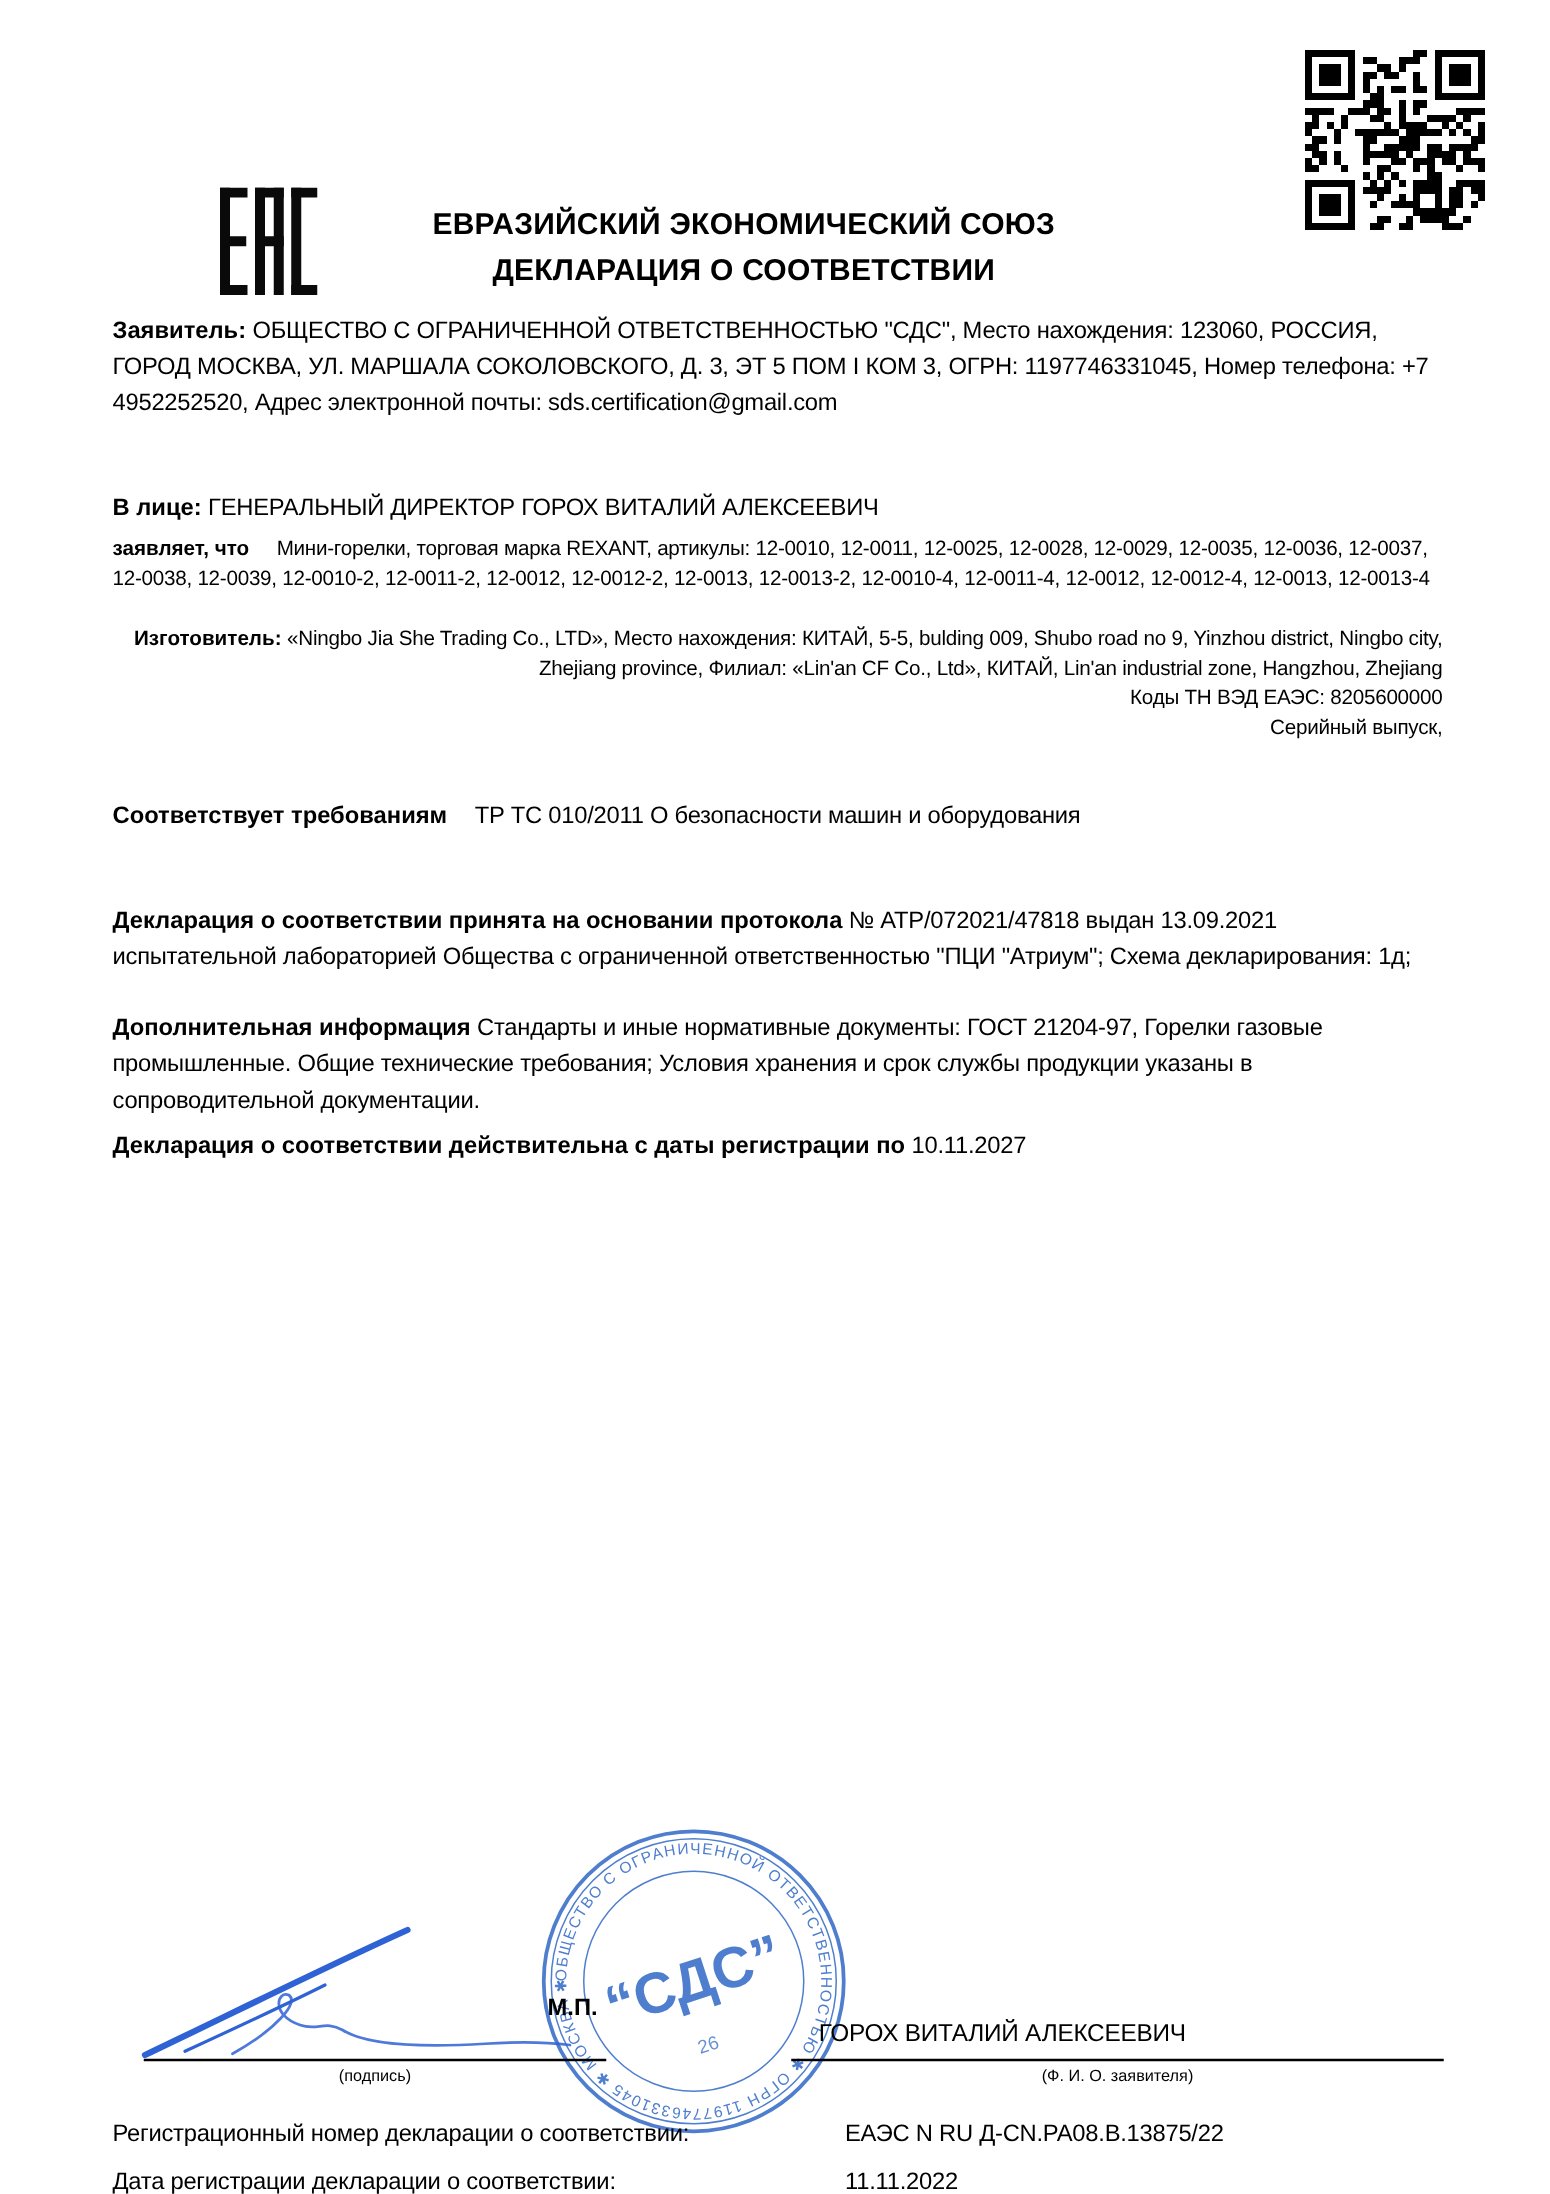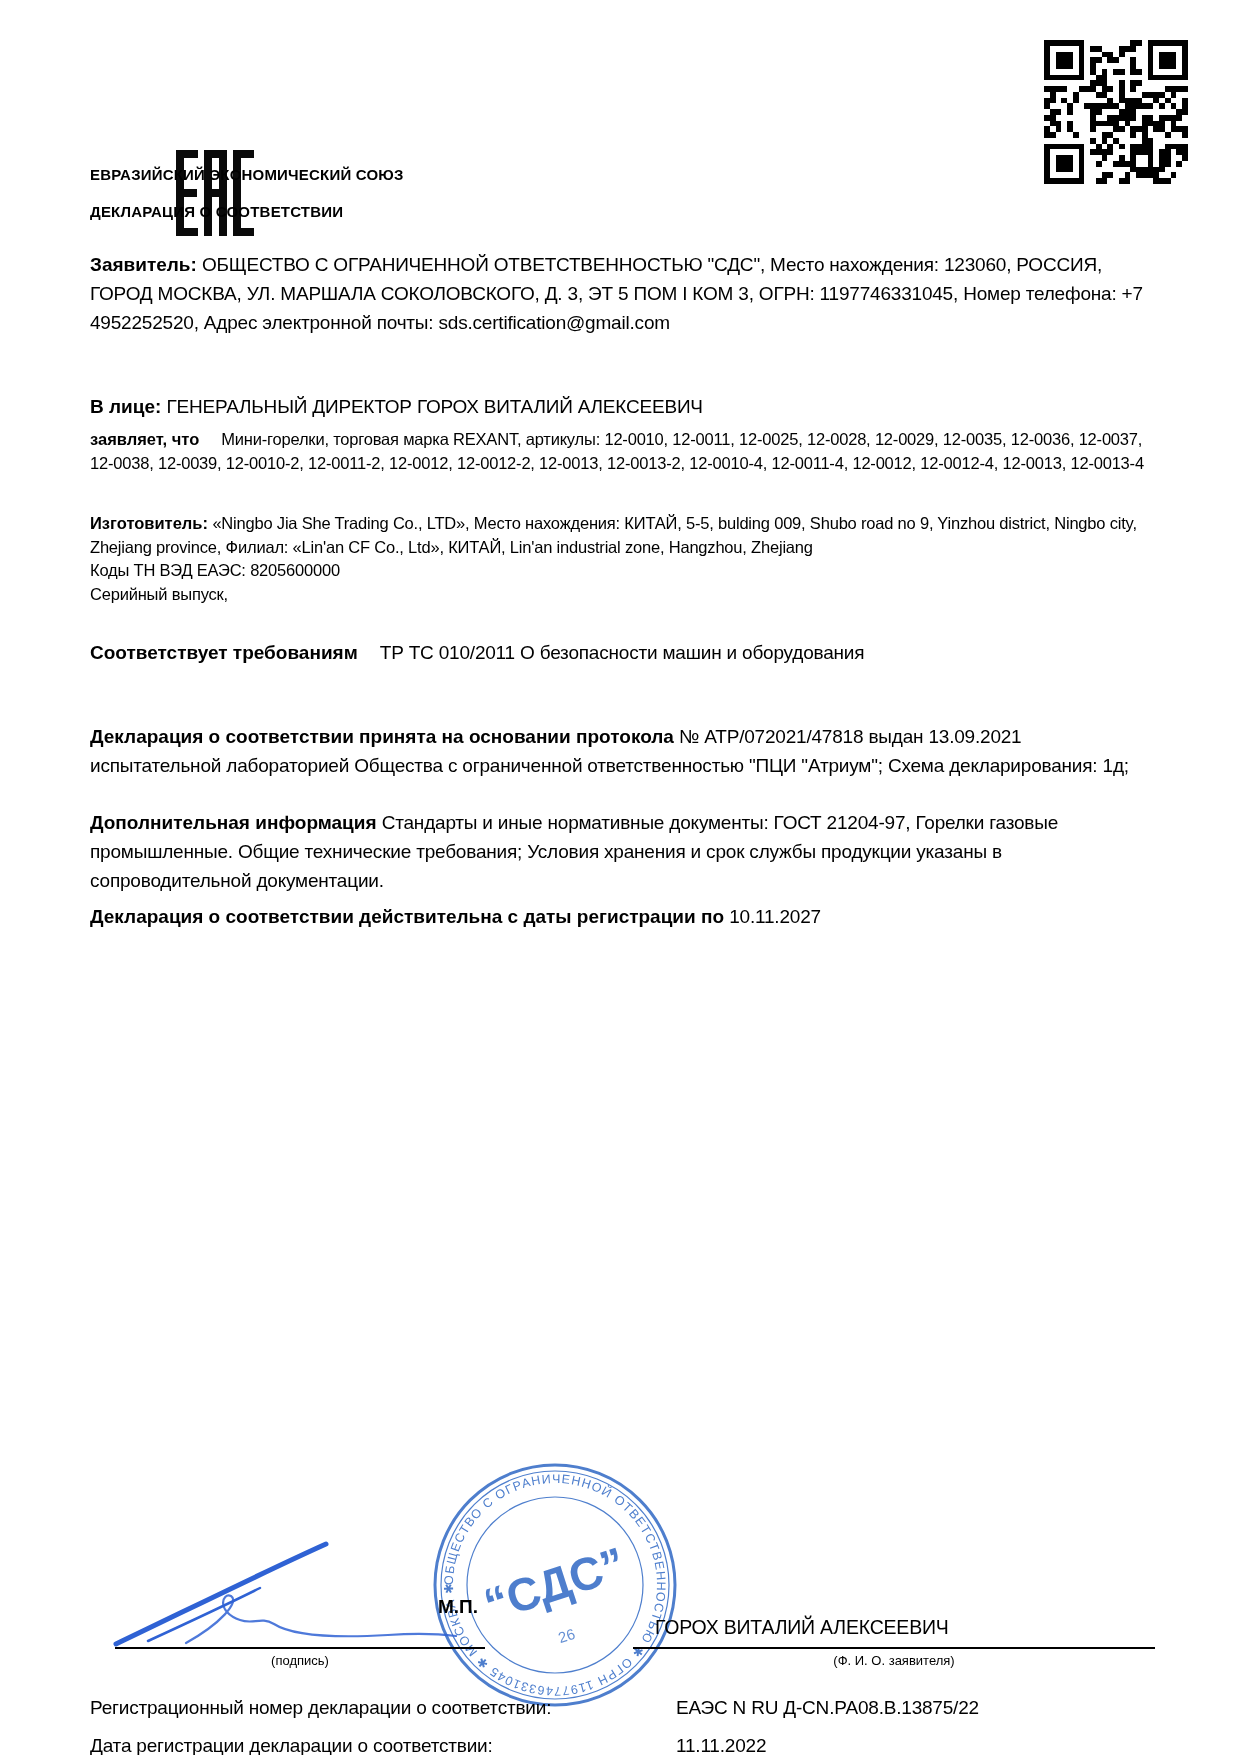--- a/index.html
+++ b/index.html
@@ -7,31 +7,31 @@
     width:1240px;height:1755px;position:relative;background:#ffffff;
     font-family:"Liberation Sans","DejaVu Sans",sans-serif;color:#000;
     overflow:hidden;
   }
   .abs{position:absolute;}
   
   #eac-logo{left:176px;top:150px;width:78px;height:86px;}
   
   #qr{left:1044px;top:40px;width:144px;height:144px;}
   
-  .title-wrap{left:90px;width:1010px;font-weight:bold;font-size:15px;letter-spacing:.2px;}
+  .title-wrap{left:90px;width:1010px;text-align:center;font-weight:bold;font-size:24px;letter-spacing:.2px;}
   #title1{top:166px;}
   #title2{top:203px;}
   
   .para{left:90px;width:1064px;font-size:19px;line-height:29px;letter-spacing:-0.2px;z-index:2;}
   .para b{letter-spacing:0;}
   .small{font-size:16.5px;line-height:23.5px;}
   #p-applicant{top:250px;}
   #p-person{top:392px;}
   #p-declares{top:428px;}
-  #p-manufacturer{top:512px;}
+  #p-manufacturer{top:500px;text-align:right;}
   #p-conforms{top:638px;}
   #p-basis{top:722px;}
   #p-additional{top:808px;}
   #p-valid{top:902px;width:860px;}
   .gap-label{margin-right:22px;}
   
   .sig-line{border-top:2px solid #000;height:0;z-index:2;}
   #sig-line-left{left:115px;top:1647px;width:370px;}
   #sig-line-right{left:633px;top:1647px;width:522px;}
   .caption{font-size:13px;font-weight:normal;text-align:center;z-index:2;}

